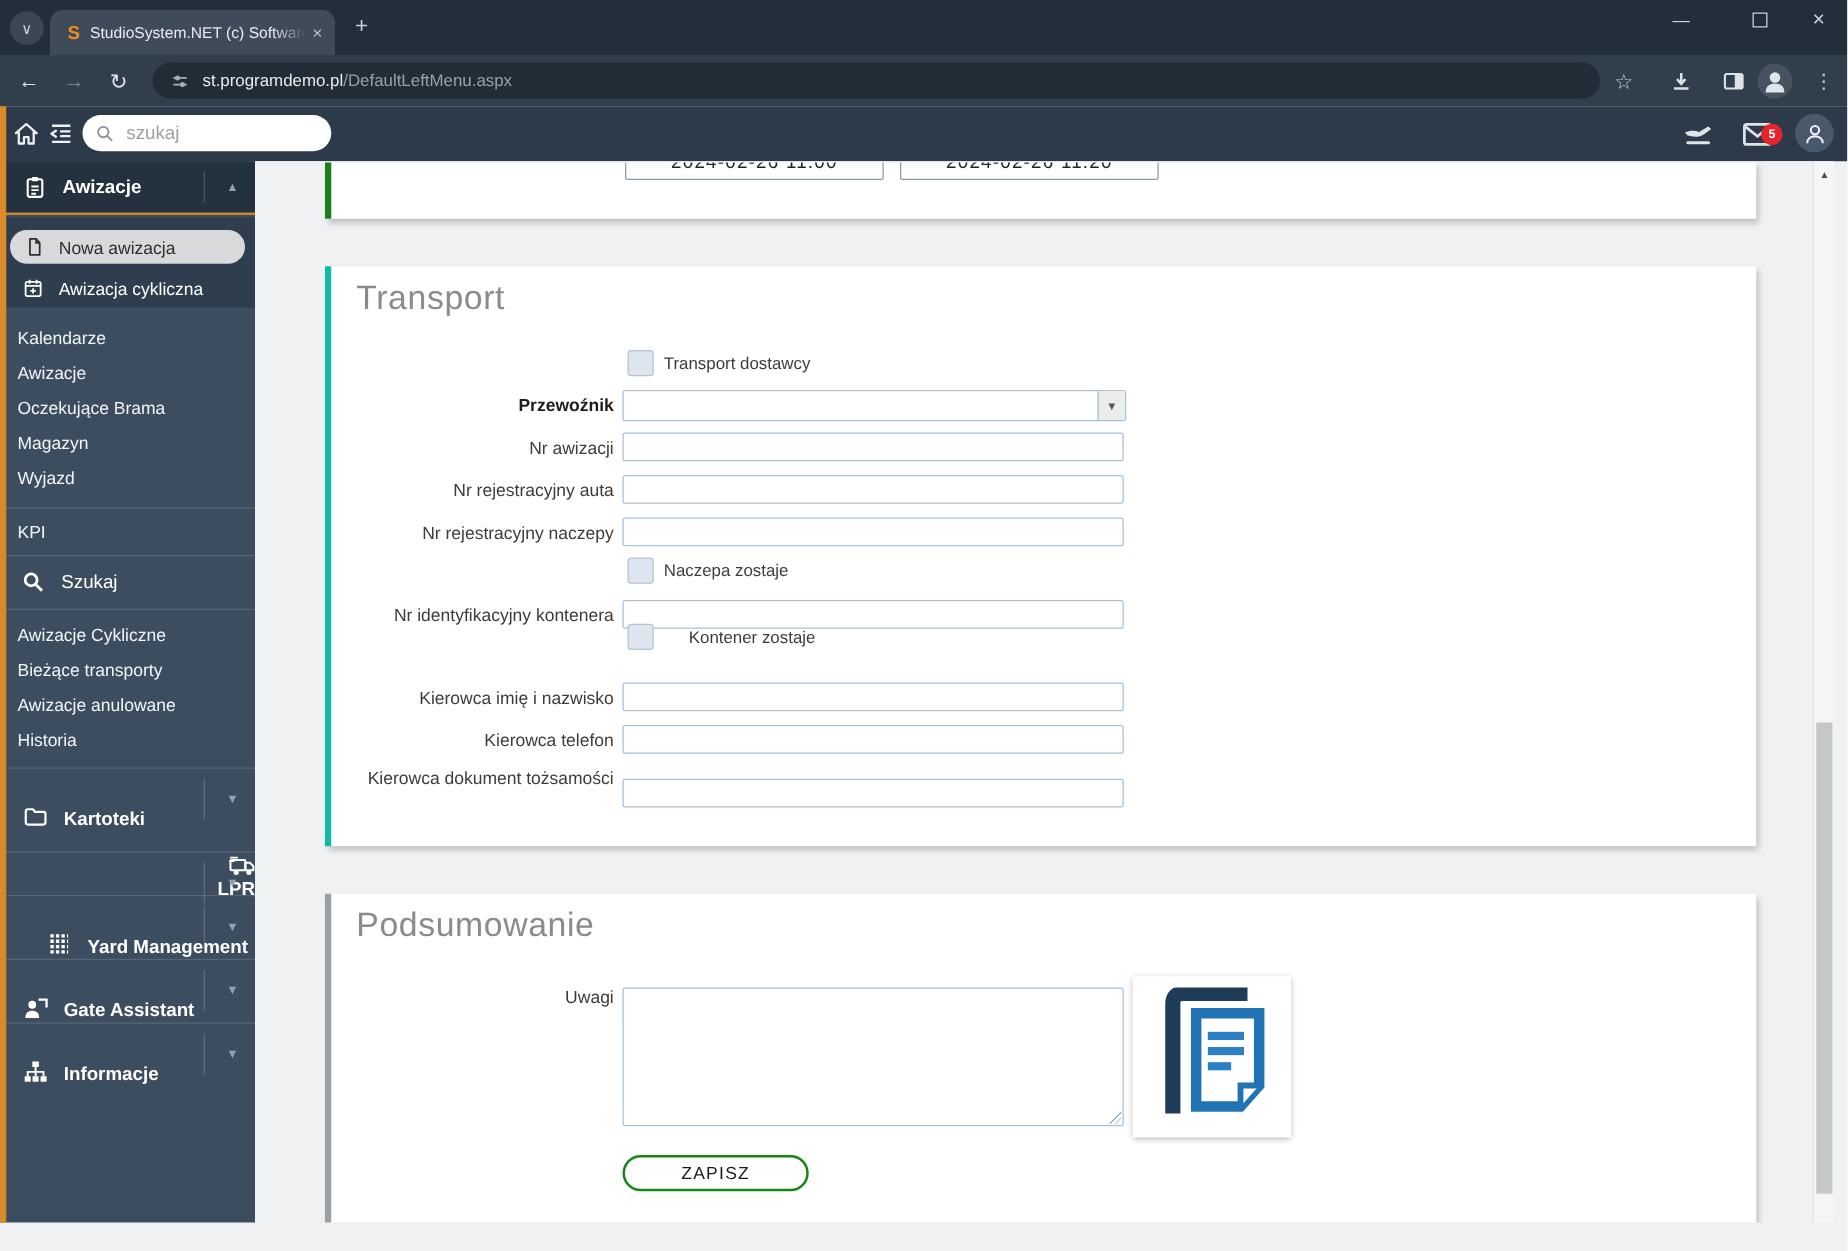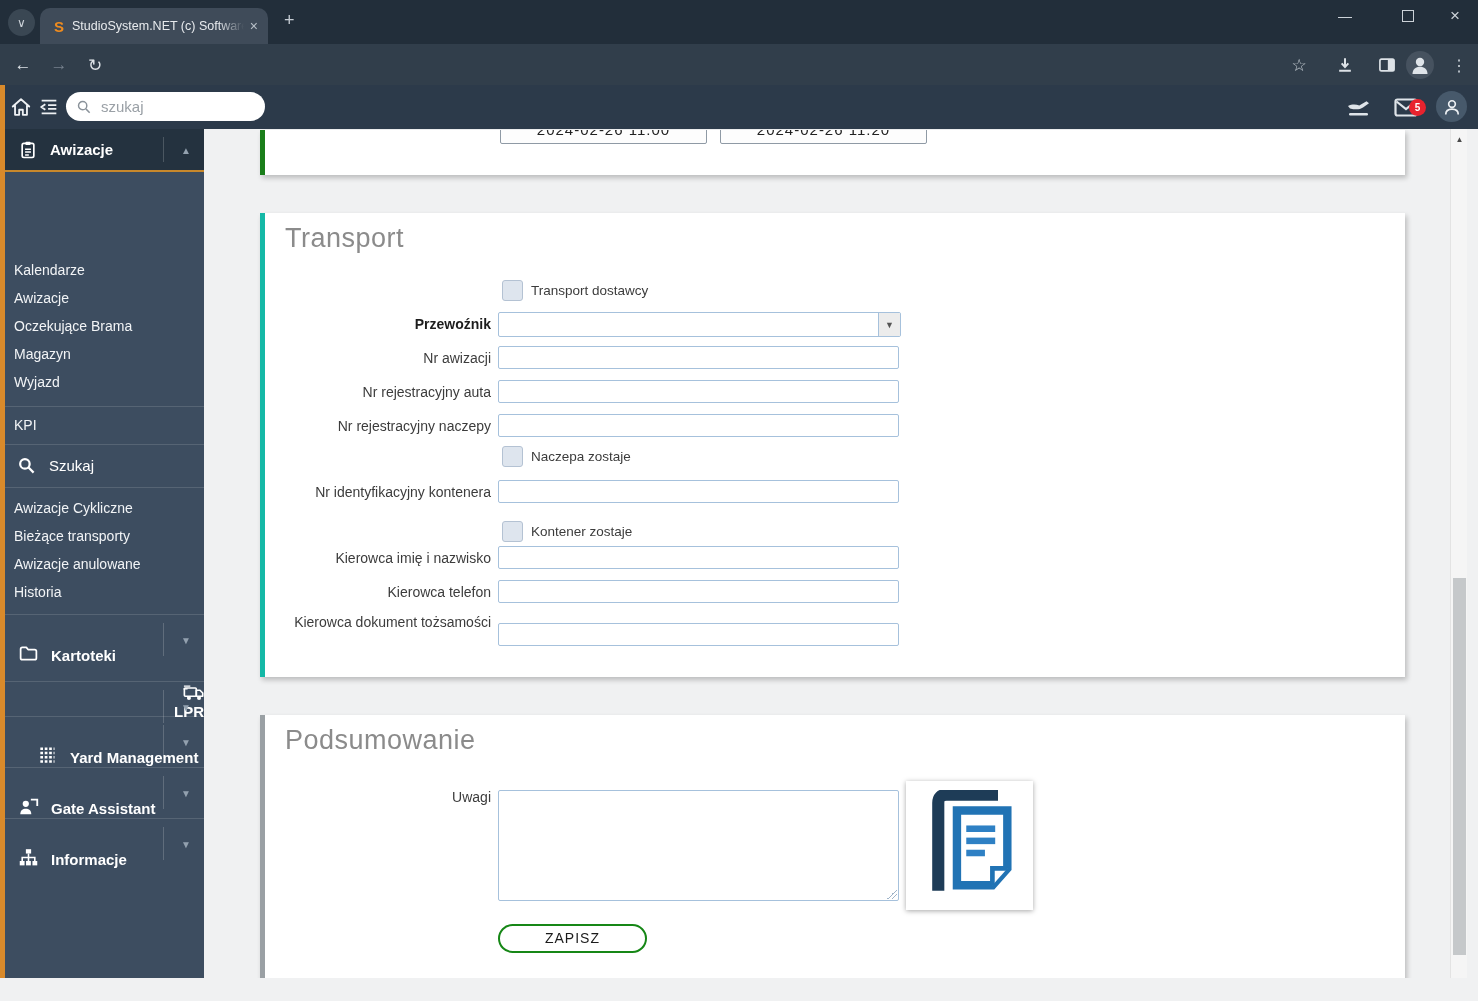--- a/index.html
+++ b/index.html
@@ -151,20 +151,29 @@
     <div class="win-btn win-max">
         <div class="win-max-box"></div>
       </div>
     <div class="win-btn win-close">×</div>
   </div>
 
   <div class="toolbar">
     <div class="nav-ic ic-back">←</div>
     <div class="nav-ic ic-fwd">→</div>
     <div class="nav-ic ic-reload">↻</div>
+    <div class="url-pill">
+      <svg width="16" height="16" viewBox="0 0 24 24">
+        <path d="M4 8 H20 M4 16 H20" stroke="#a7b0b9" stroke-width="2" fill="none"></path>
+        <circle cx="9" cy="8" r="3" fill="#a7b0b9"></circle>
+          <circle cx="15" cy="16" r="3" fill="#a7b0b9"></circle>
+      </svg>
+      <span class="url-host">st.programdemo.pl</span>
+        <span class="url-path">/DefaultLeftMenu.aspx</span>
+    </div>
     <div class="tb-right ic-star">☆</div>
     <div class="tb-right ic-download">
       <svg width="20" height="20" viewBox="0 0 24 24">
         <path d="M12 4 V14 M8 10 L12 14.5 L16 10 M5 19 H19" stroke="#dde2e7" stroke-width="2.4" fill="none"></path>
       </svg>
     </div>
     <div class="tb-right ic-sidepanel">
       <svg width="20" height="20" viewBox="0 0 24 24">
         <rect x="3.5" y="5" width="17" height="14" rx="2" stroke="#dde2e7" stroke-width="2" fill="none"></rect>
         <rect x="13" y="5" width="7.5" height="14" rx="1" fill="#dde2e7"></rect>
@@ -225,20 +234,40 @@
       <span class="gi">
         <svg width="20" height="20" viewBox="0 0 24 24">
           <rect x="5" y="4" width="14" height="17" rx="2" stroke="currentColor" stroke-width="2" fill="none"></rect>
           <rect x="9" y="2" width="6" height="4" rx="1" fill="currentColor"></rect>
           <path d="M8.5 11 H15.5 M8.5 14.5 H15.5 M8.5 18 H13" stroke="currentColor" stroke-width="1.8"></path>
         </svg>
       </span>
       <span class="gl">Awizacje</span>
       <span class="sb-sep"></span>
       <span class="sb-chev">▲</span>
+    </div>
+    <div class="sb-submenu">
+      <div class="sb-pill">
+        <span class="gi">
+          <svg width="17" height="17" viewBox="0 0 24 24">
+            <path d="M7 3 H14 L18 7.5 V21 H7 Z" stroke="currentColor" stroke-width="2" fill="none" stroke-linejoin="round"></path>
+            <path d="M14 3 V7.5 H18" stroke="currentColor" stroke-width="2" fill="none"></path>
+          </svg>
+        </span>
+        <span class="pl">Nowa awizacja</span>
+      </div>
+      <div class="sb-sub-item">
+        <span class="gi">
+          <svg width="17" height="17" viewBox="0 0 24 24">
+            <rect x="3.5" y="5" width="17" height="16" rx="2" stroke="currentColor" stroke-width="2" fill="none"></rect>
+            <path d="M8 2.5 V7 M16 2.5 V7 M3.5 9.5 H20.5 M12 12 V18 M9 15 H15" stroke="currentColor" stroke-width="2" fill="none"></path>
+          </svg>
+        </span>
+        <span class="pl">Awizacja cykliczna</span>
+      </div>
     </div>
 
     <div class="sb-item" style="top:128px;">Kalendarze</div>
     <div class="sb-item" style="top:156px;">Awizacje</div>
     <div class="sb-item" style="top:184px;">Oczekujące Brama</div>
     <div class="sb-item" style="top:212px;">Magazyn</div>
     <div class="sb-item" style="top:240px;">Wyjazd</div>
 
     <div class="sb-div" style="top:277px;"></div>
     <div class="sb-item" style="top:283px;">KPI</div>
@@ -353,21 +382,21 @@
       <input class="finput" style="top: 201px;">
 
       <div class="cbrow" style="top:233px;">
         <div class="cbox"></div>
         <span class="cblabel">Naczepa zostaje</span>
       </div>
 
       <div class="flabel" style="top:267px;">Nr identyfikacyjny kontenera</div>
       <input class="finput" style="top: 267px;">
 
-      <div class="cbrow" style="top:308px;">
+      <div class="cbrow" style="top:286px;gap:20px;">
         <div class="cbox"></div>
         <span class="cblabel">Kontener zostaje</span>
       </div>
 
       <div class="flabel" style="top:333px;">Kierowca imię i nazwisko</div>
       <input class="finput" style="top: 333px;">
 
       <div class="flabel" style="top:367px;">Kierowca telefon</div>
       <input class="finput" style="top: 367px;">
 

